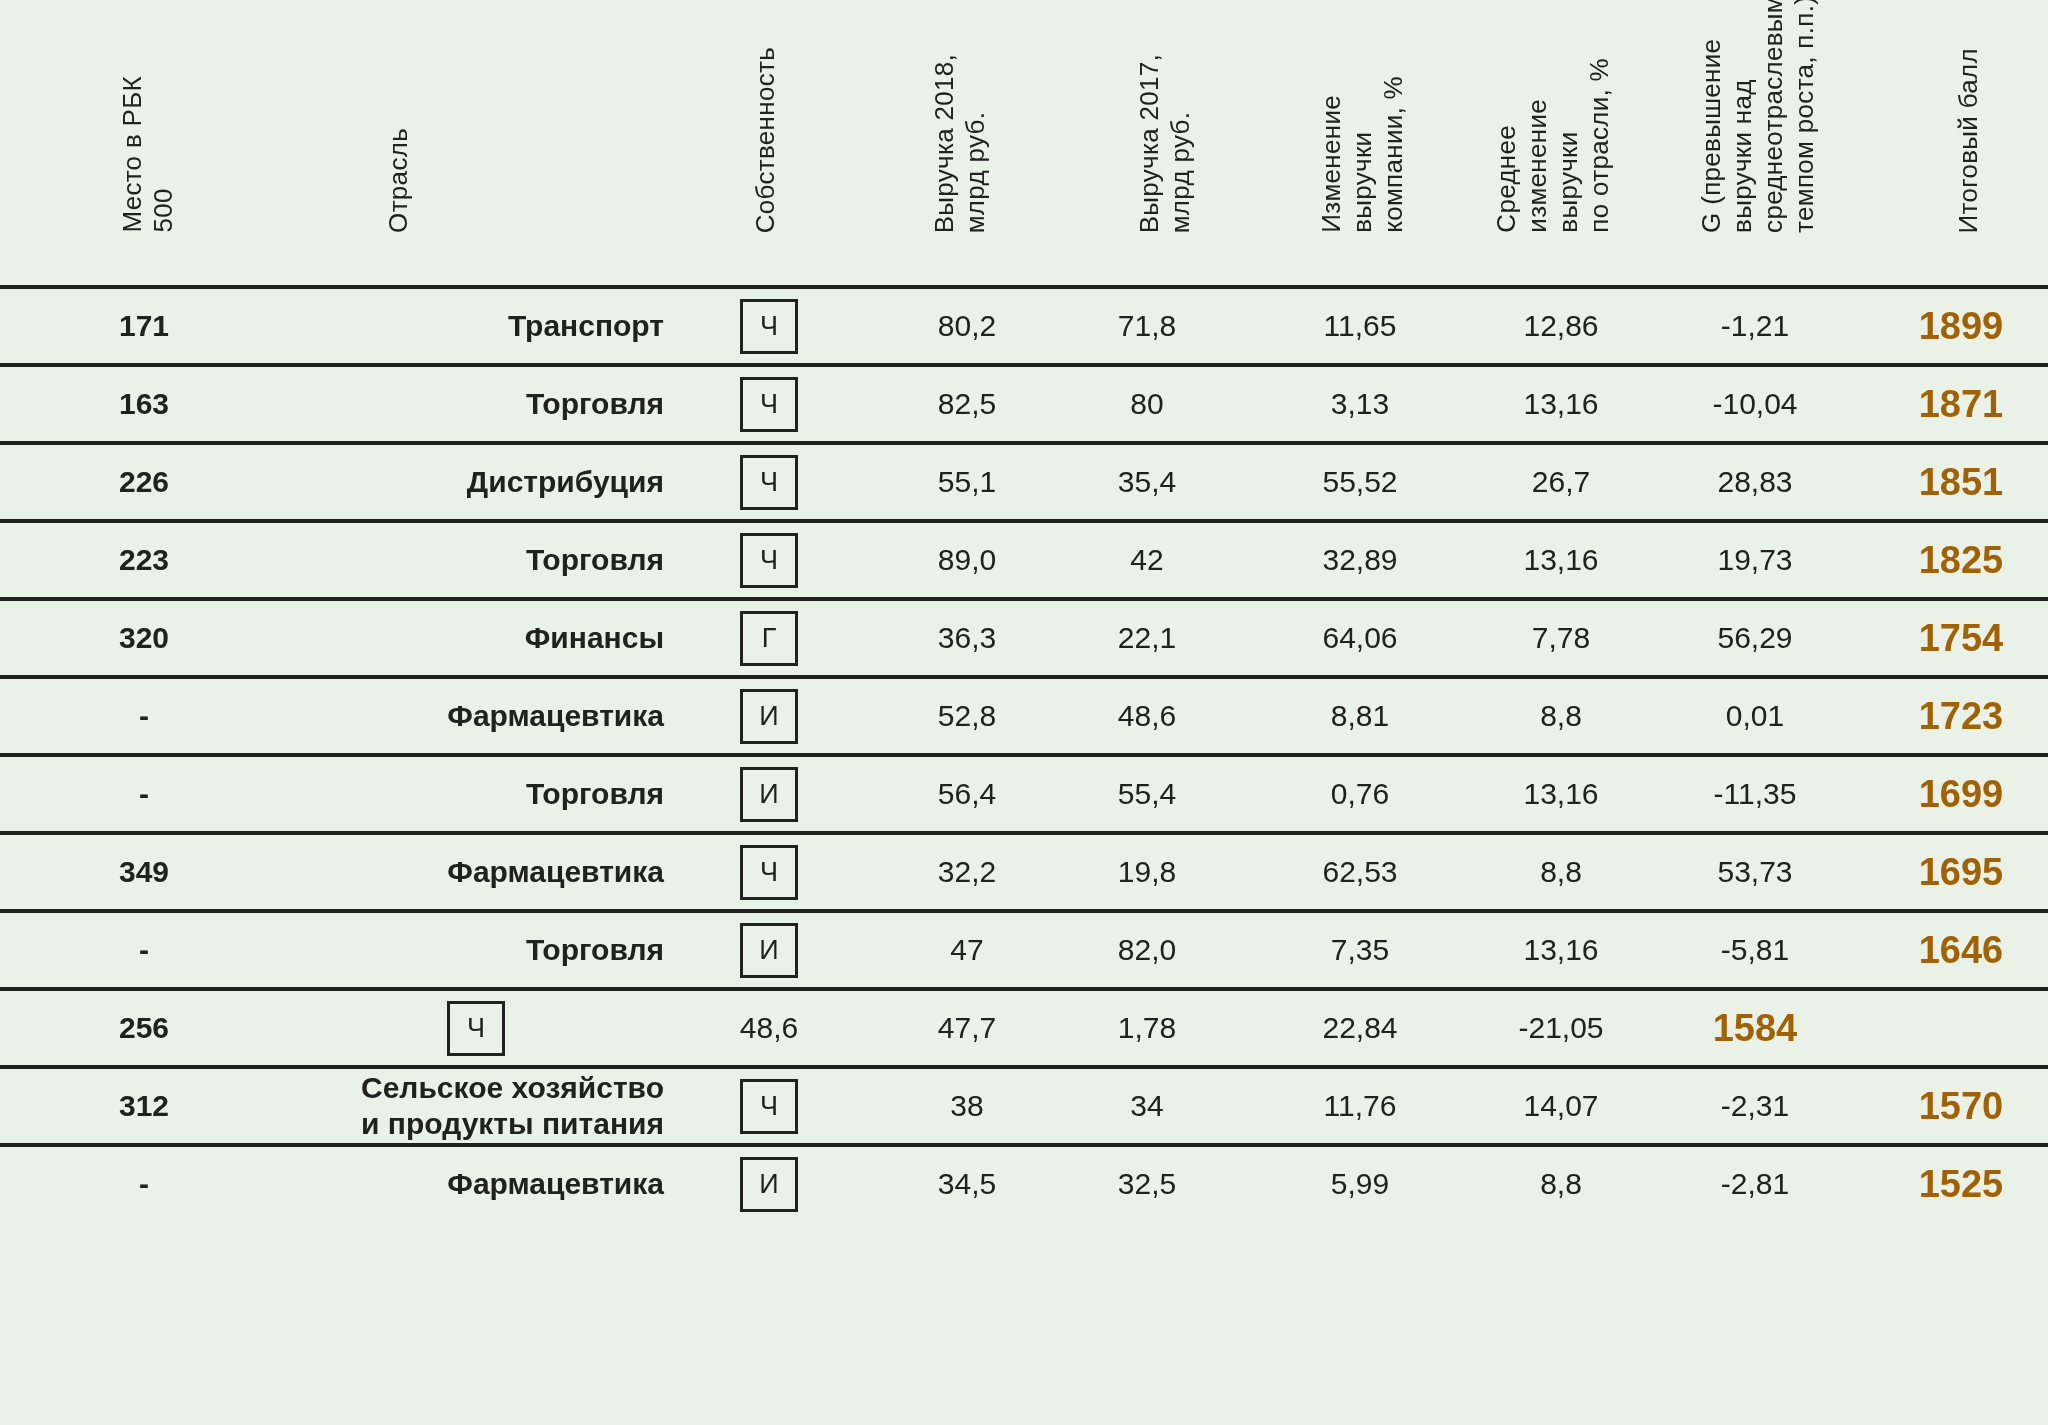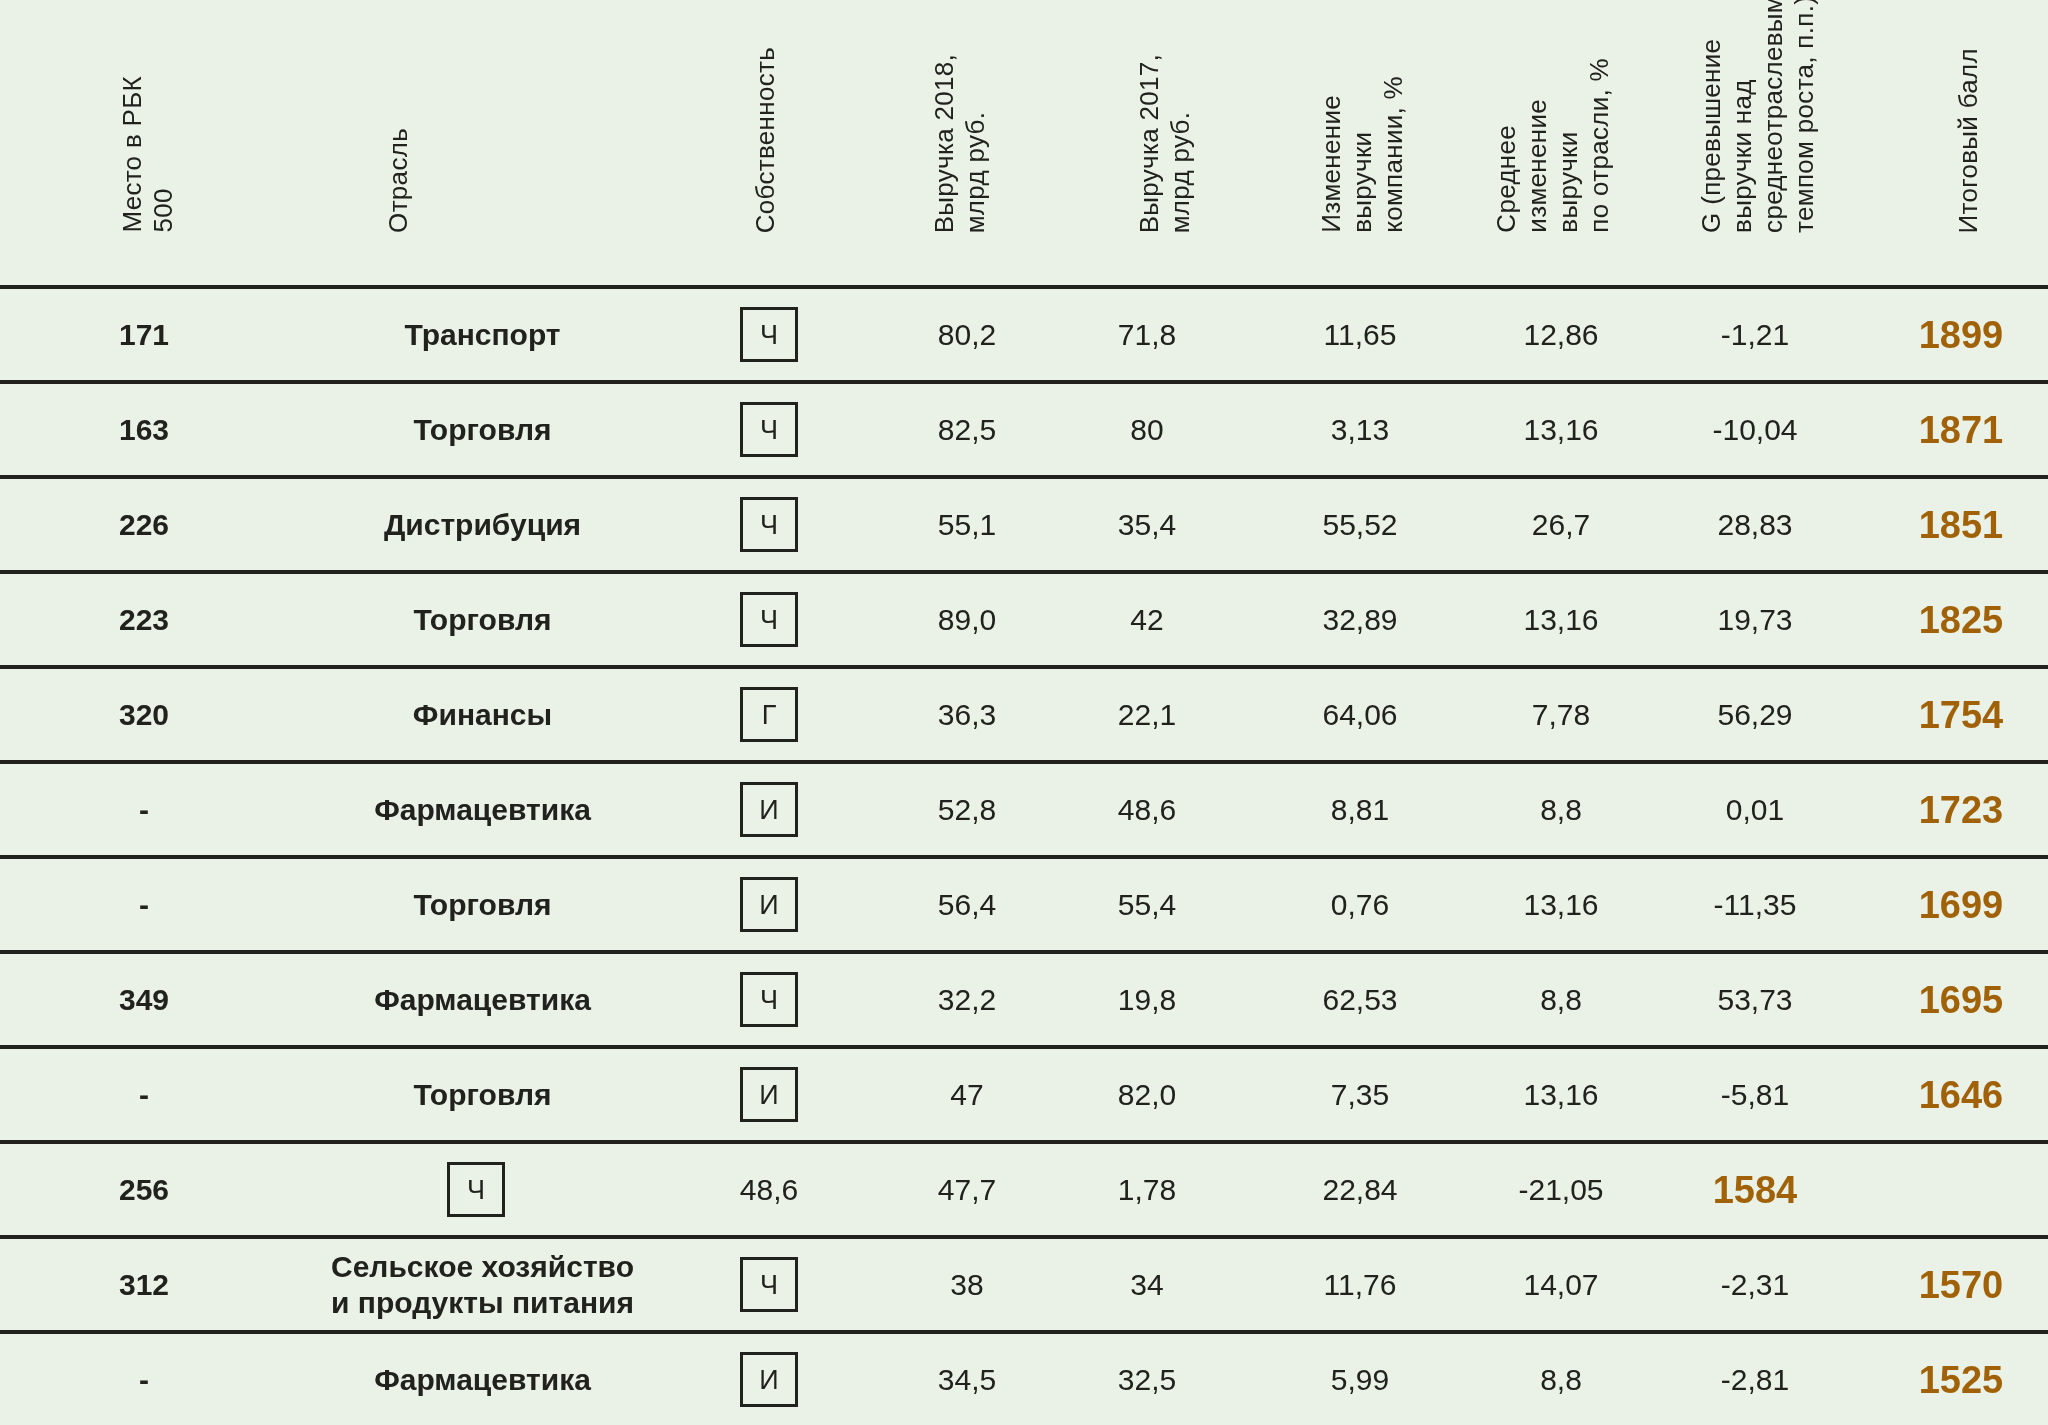--- a/index.html
+++ b/index.html
@@ -38,36 +38,36 @@
     font-size: 26px;
     line-height: 31px;
     letter-spacing: 0.3px;
     color: #21211d;
   }
   
   .tbody { position: relative; }
   .row {
     display: grid;
     grid-template-columns: 288px 376px 210px 186px 174px 252px 150px 238px 174px;
-    height: 95px;
+    height: 78px;
     box-sizing: border-box;
     border-top: 4px solid #21211d;
     align-items: center;
   }
   .cell {
     text-align: center;
     font-size: 30px;
     line-height: 36px;
     white-space: pre-line;
   }
   .cell.rank {
     font-weight: bold;
   }
   .cell.industry {
-    text-align: center;
+    text-align: right;
     padding-left: 13px;
     font-weight: bold;
   }
   .cell.own {
     display: flex;
     justify-content: center;
     align-items: center;
   }
   .own-box {
     width: 52px;

